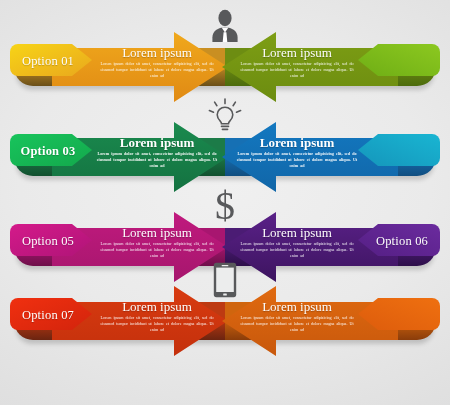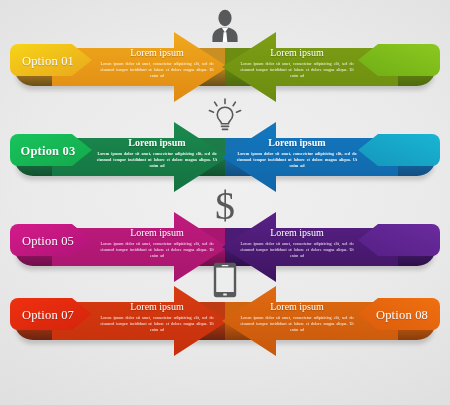--- a/index.html
+++ b/index.html
@@ -75,21 +75,21 @@
   .txtblock{
     position:absolute;
     top:28px; width:150px;
     text-align:center;
     color:#ffffff;
     pointer-events:none;
   }
   .txtblock.left{ left:82px; }
   .txtblock.right{ left:222px; }
   .txtblock .head{
-    font-size:10px;
+    font-size:13px;
     line-height:13px;
     text-shadow:0 1px 1px rgba(0,0,0,.25);
     margin-bottom:2px;
   }
   .txtblock .body{
     font-size:4.1px;
     line-height:6.2px;
     opacity:.95;
     padding:0 14px;
     word-spacing:1px;
@@ -278,20 +278,21 @@
       <div class="endtab right"><svg width="84" height="36" viewBox="0 0 84 36">
           <defs>
             <linearGradient id="rtg2" x1="1" y1="0" x2="0" y2="1">
               <stop offset="0" stop-color="#6b2b9e"></stop>
               <stop offset="1" stop-color="#551f85"></stop>
             </linearGradient>
           </defs>
           <path d="M74,2 H20 V2 L0,18 L20,34 V34 H74 A8,8 0 0 0 82,26 V10 A8,8 0 0 0 74,2 Z" fill="url(#rtg2)"></path>
         </svg></div>
       <div class="optlabel left">Option 05</div>
+      <div class="optlabel right">Option 06</div>
       <div class="txtblock left">
         <div class="head">Lorem ipsum</div>
         <div class="body">Lorem ipsum dolor sit amet, consectetur adipisicing elit, sed do eiusmod tempor incididunt ut labore et dolore magna aliqua. Ut enim ad</div>
       </div>
       <div class="txtblock right">
         <div class="head">Lorem ipsum</div>
         <div class="body">Lorem ipsum dolor sit amet, consectetur adipisicing elit, sed do eiusmod tempor incididunt ut labore et dolore magna aliqua. Ut enim ad</div>
       </div>
       <div class="centericon">
         <div class="dollar-glyph">$</div>
@@ -333,21 +334,20 @@
       <div class="endtab right"><svg width="84" height="36" viewBox="0 0 84 36">
           <defs>
             <linearGradient id="rtg3" x1="1" y1="0" x2="0" y2="1">
               <stop offset="0" stop-color="#ef7010"></stop>
               <stop offset="1" stop-color="#dd5c0c"></stop>
             </linearGradient>
           </defs>
           <path d="M74,2 H20 V2 L0,18 L20,34 V34 H74 A8,8 0 0 0 82,26 V10 A8,8 0 0 0 74,2 Z" fill="url(#rtg3)"></path>
         </svg></div>
       <div class="optlabel left">Option 07</div>
-      <div class="optlabel right">Option 08</div>
       <div class="txtblock left">
         <div class="head">Lorem ipsum</div>
         <div class="body">Lorem ipsum dolor sit amet, consectetur adipisicing elit, sed do eiusmod tempor incididunt ut labore et dolore magna aliqua. Ut enim ad</div>
       </div>
       <div class="txtblock right">
         <div class="head">Lorem ipsum</div>
         <div class="body">Lorem ipsum dolor sit amet, consectetur adipisicing elit, sed do eiusmod tempor incididunt ut labore et dolore magna aliqua. Ut enim ad</div>
       </div>
       <div class="centericon">
         <svg width="24" height="36" viewBox="0 0 24 36">

